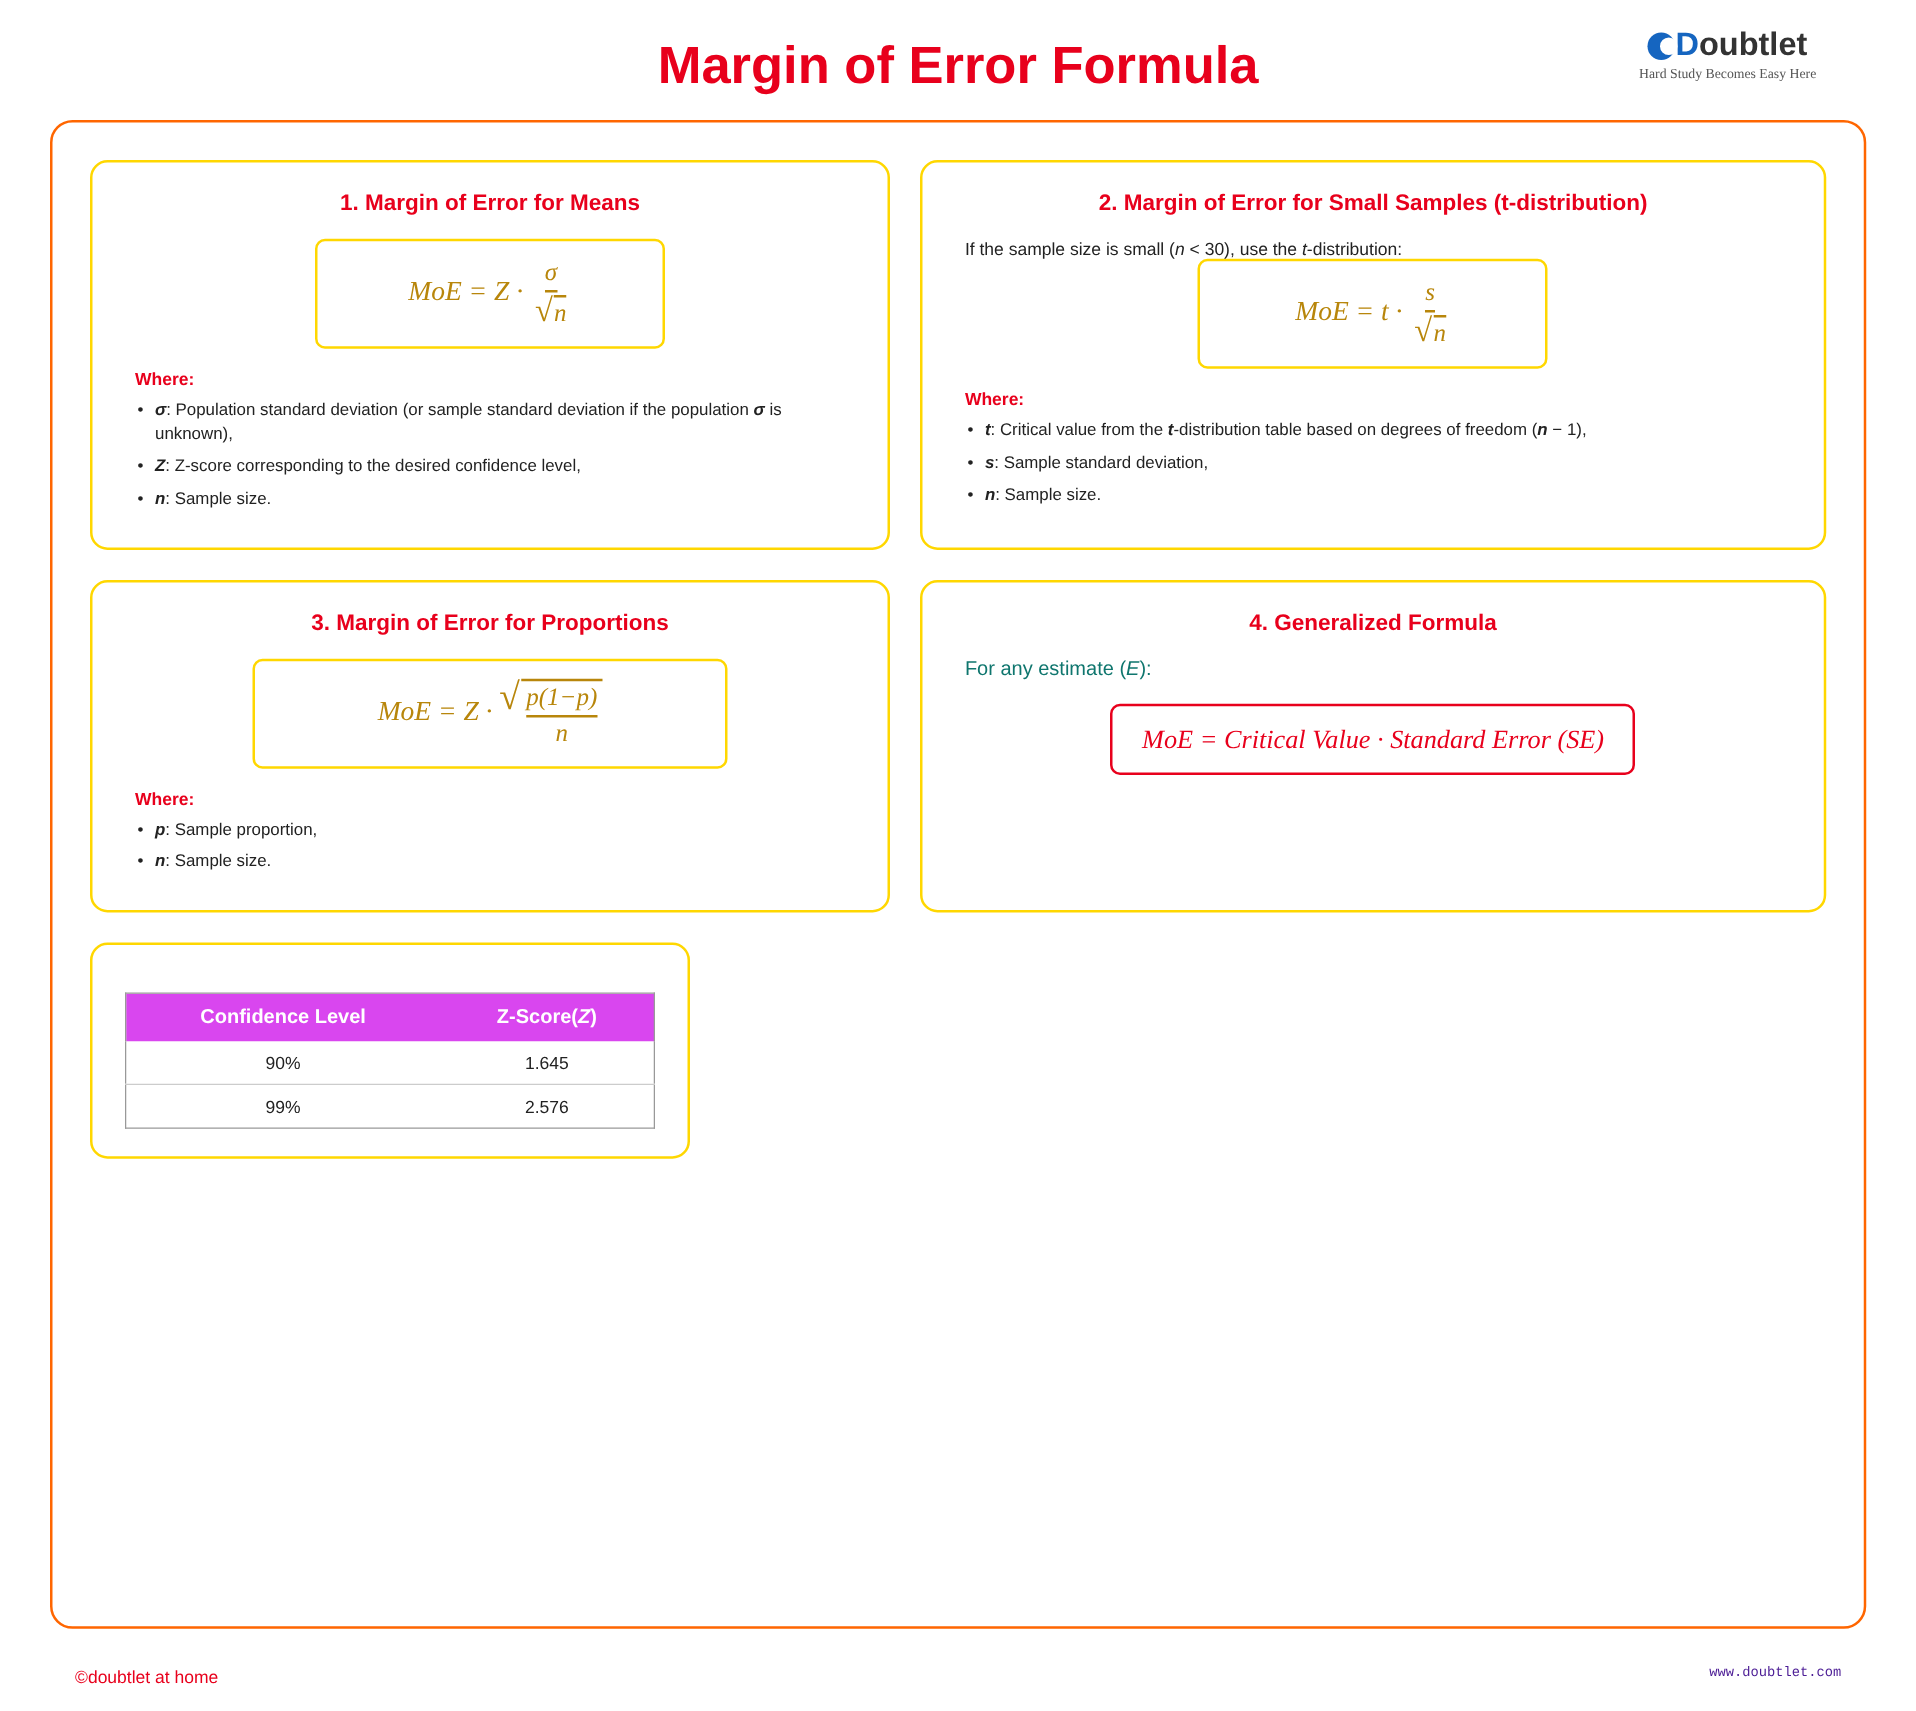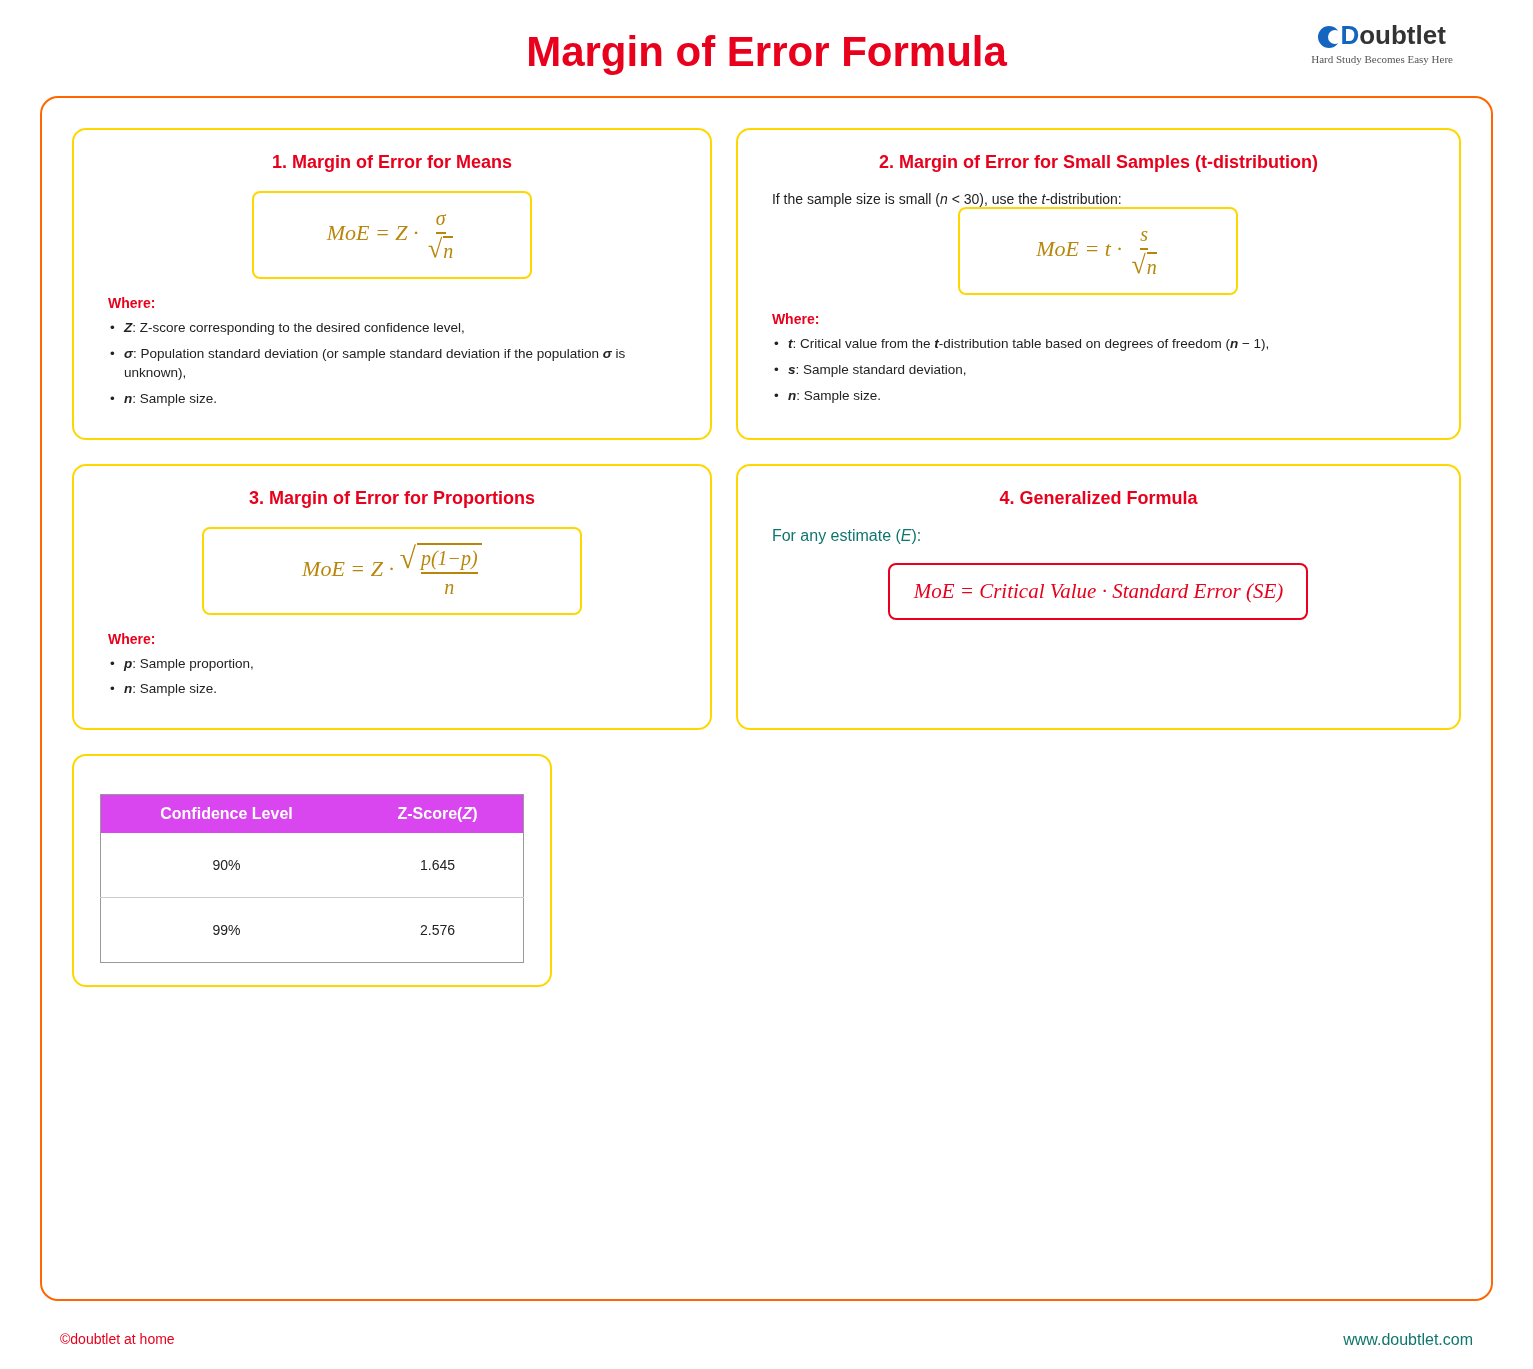--- a/index.html
+++ b/index.html
@@ -196,21 +196,21 @@
     thead tr th {
       background: #d946ef;
       color: #fff;
       font-size: 16px;
       font-weight: bold;
       padding: 10px 16px;
       text-align: center;
       font-family: Arial, sans-serif;
     }
     tbody tr td {
-      padding: 24px 16px;
+      padding: 9px 16px;
       text-align: center;
       font-size: 14px;
       border-bottom: 1px solid #ccc;
       color: #222;
       font-family: Arial, sans-serif;
     }
     tbody tr:last-child td {
       border-bottom: none;
     }
     .page-footer {
@@ -218,23 +218,23 @@
       display: flex;
       justify-content: space-between;
       padding: 10px 60px 20px 60px;
     }
     .footer-left {
       font-size: 14px;
       color: #e8001c;
       font-family: Arial, sans-serif;
     }
     .footer-right {
-      font-size: 16px;
-      color: #0f766e;
-      font-family: Liberation Sans, sans-serif;
+      font-size: 11px;
+      color: #4c1d95;
+      font-family: Liberation Mono, monospace;
     }
     .logo-brand {
       font-size: 26px;
       font-weight: bold;
       color: #333;
       font-family: Liberation Sans, sans-serif;
     }
     .logo-brand .blue { color: #1565c0; }
   </style>
 </head>
@@ -265,22 +265,22 @@
             <span class="num">σ</span>
             <span class="den"><span class="sqrt-wrap">
                   <span class="sqrt-symbol">√</span>
                   <span class="sqrt-content"><em>n</em></span>
                 </span></span>
           </span>
         </span>
       </div>
       <div class="where-label">Where:</div>
       <ul class="bullet-list">
+        <li><em>σ</em>: Population standard deviation (or sample standard deviation if the population <em>σ</em> is unknown),</li>
         <li><em>Z</em>: Z-score corresponding to the desired confidence level,</li>
-        <li><em>σ</em>: Population standard deviation (or sample standard deviation if the population <em>σ</em> is unknown),</li>
         <li><em>n</em>: Sample size.</li>
       </ul>
     </div>
 
     <div class="card card-section2">
       <div class="card-title">2. Margin of Error for Small Samples (t-distribution)</div>
       <p style="font-size:14px;color:#222;font-family:Arial,sans-serif;">
         If the sample size is small (<em>n</em> &lt; 30), use the <em>t</em>-distribution:
       </p>
       <div class="formula-box">

